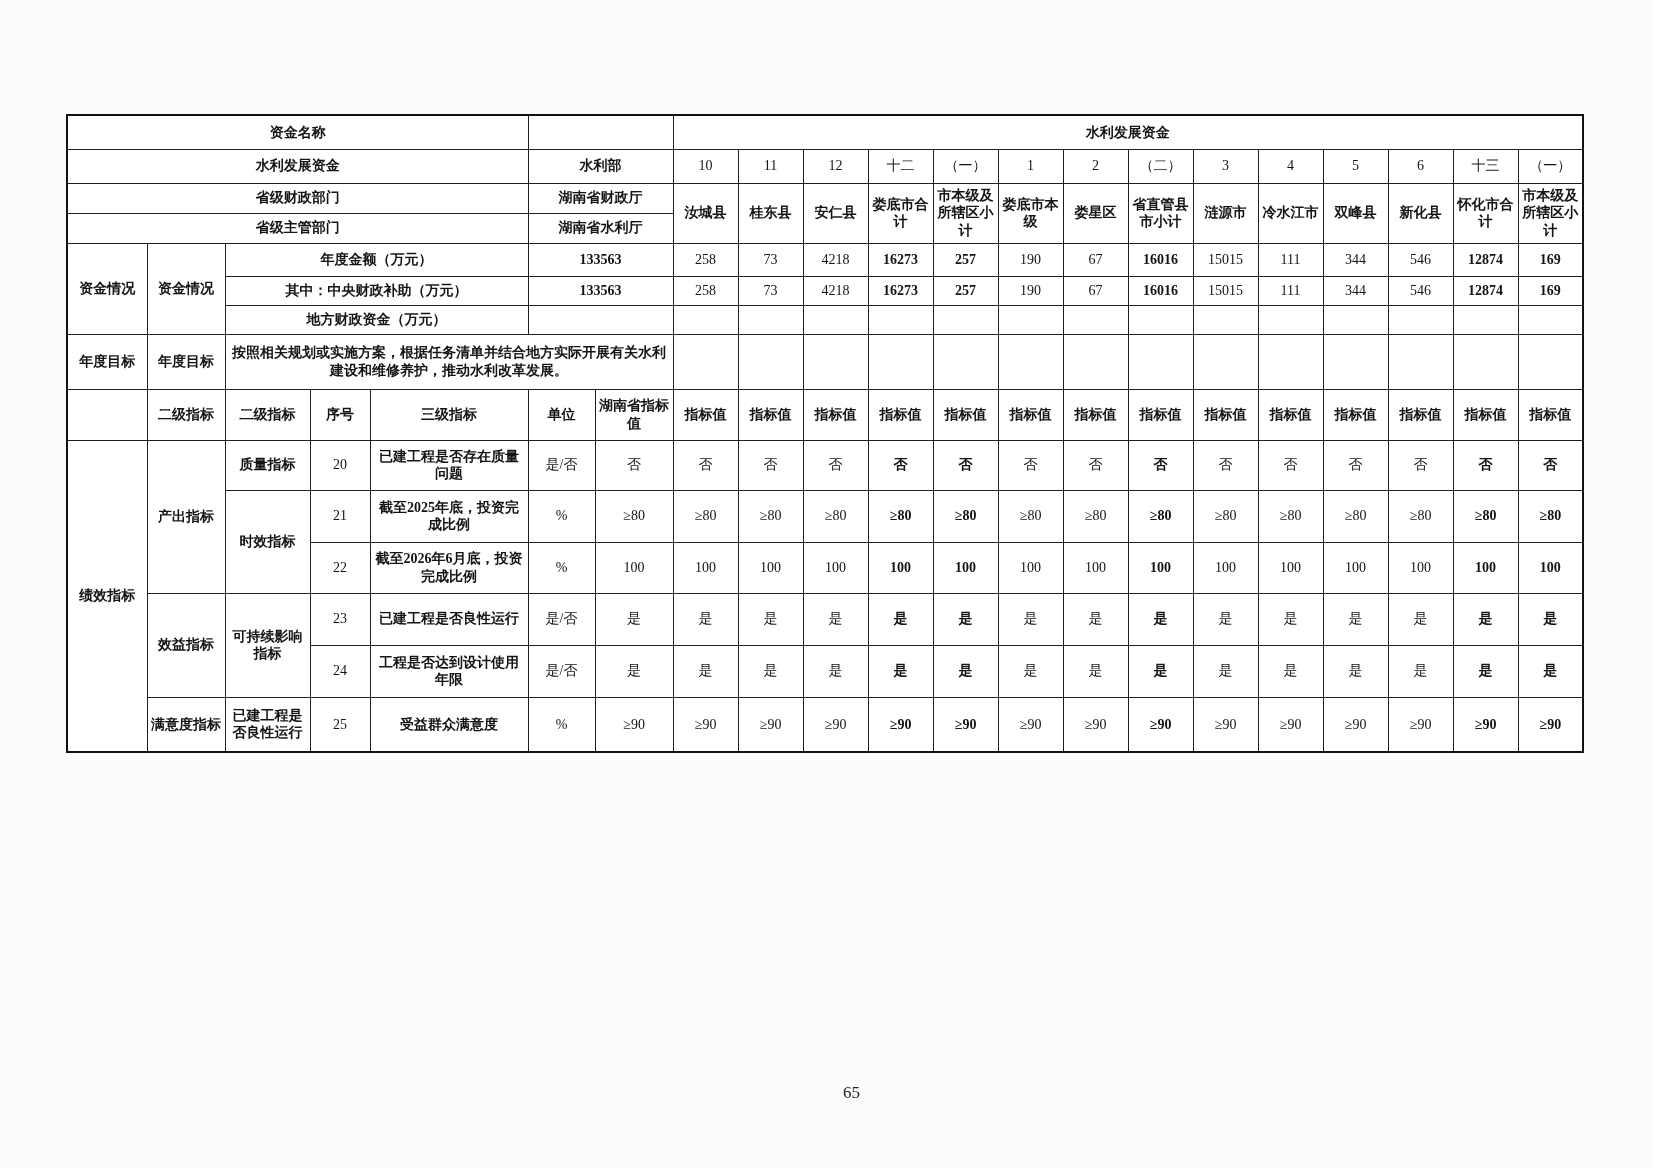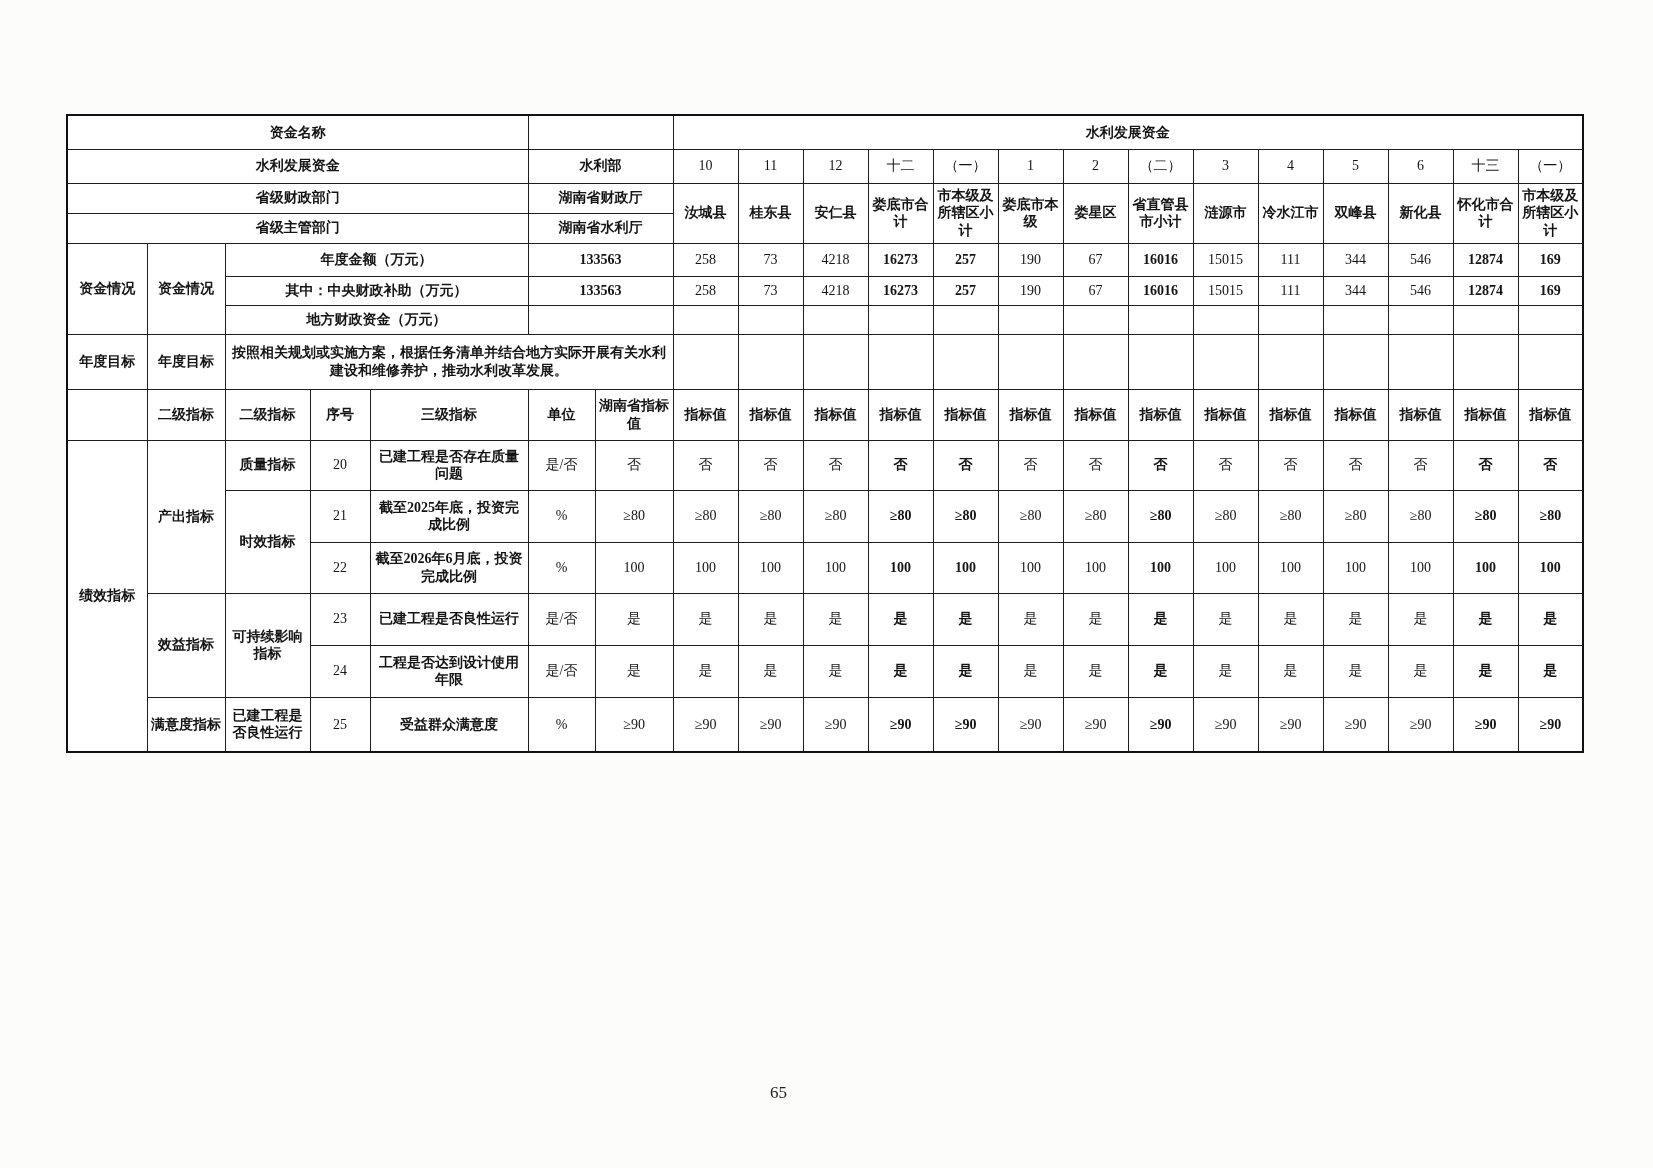--- a/index.html
+++ b/index.html
@@ -27,21 +27,21 @@
   td.lbl{font-weight:bold;font-size:14.5px;}
   td.val{font-weight:bold;}
   td.num{font-size:14px;}
   td.b{font-weight:bold;}
   td.left{text-align:left;padding-left:7px;padding-right:5px;}
   td.goal{text-align:left;font-weight:bold;font-size:14.5px;padding:4px 8px;line-height:1.5;margin-left:48px;}
   td.small{font-size:13.5px;line-height:1.18;}
   td.seq{font-size:14px;margin-left:44px;}
   .pageno{
     position:absolute;left:770px;top:1083px;width:90px;
-    text-align:left;font-size:17px;color:#222;
+    text-align:right;font-size:17px;color:#222;
   }
 </style>
 </head>
 <body>
 
 <div class="sheet">
 
 <table class="doc">
   <colgroup>
     <col style="width:80px">

